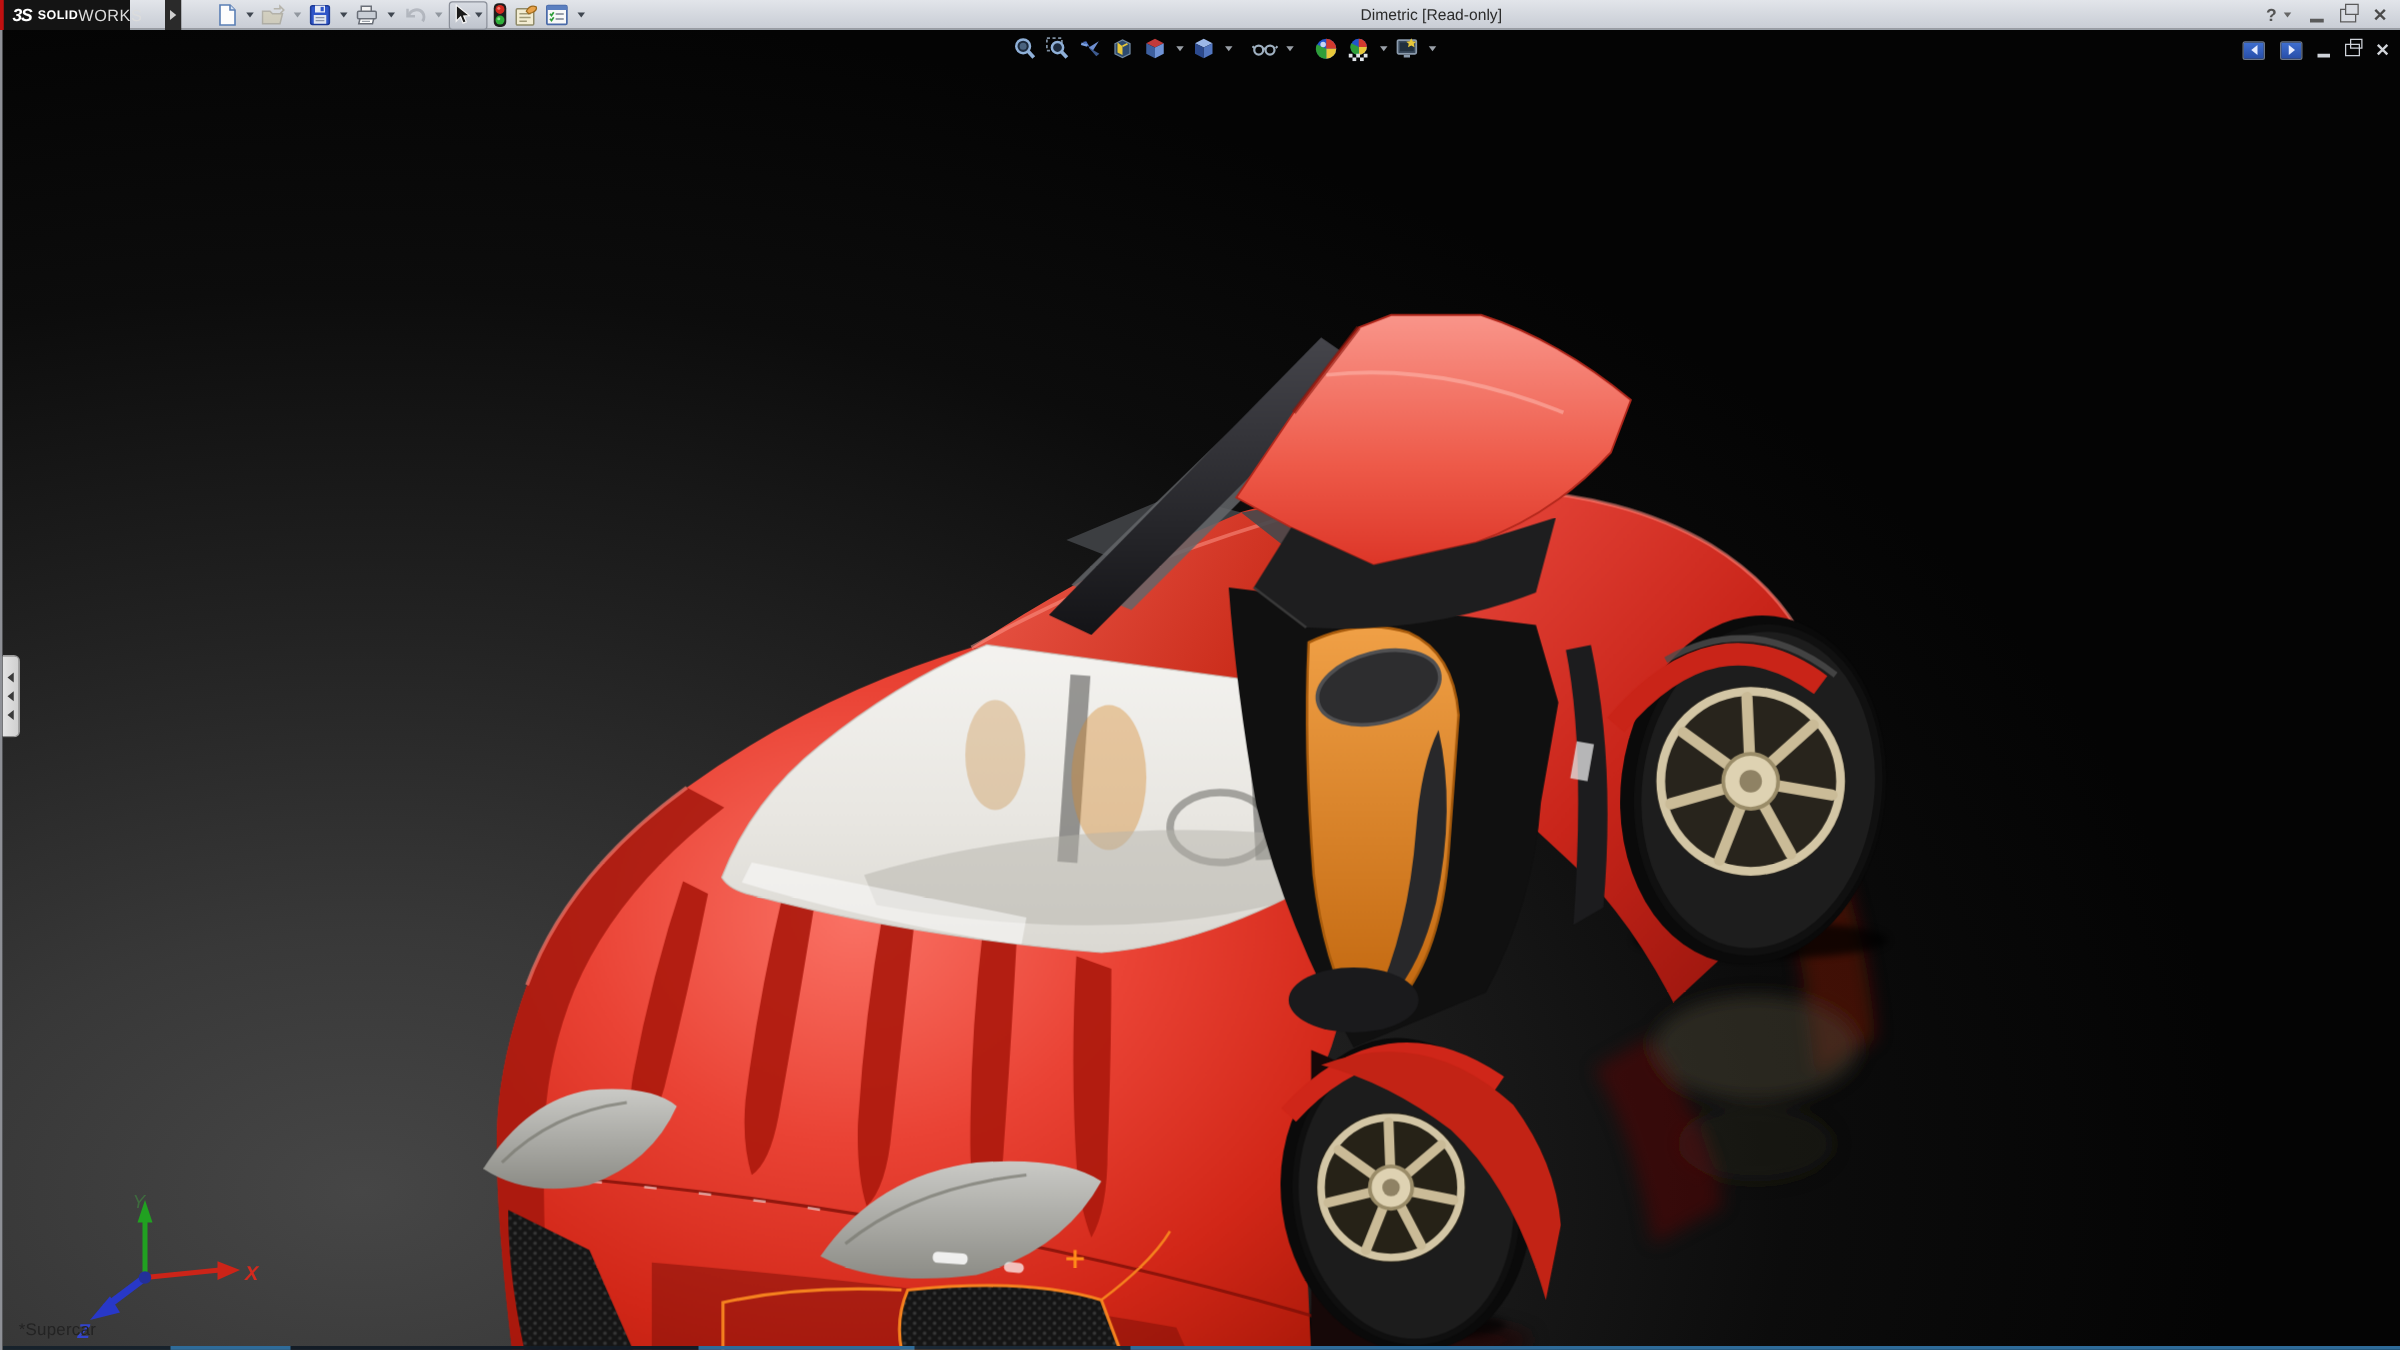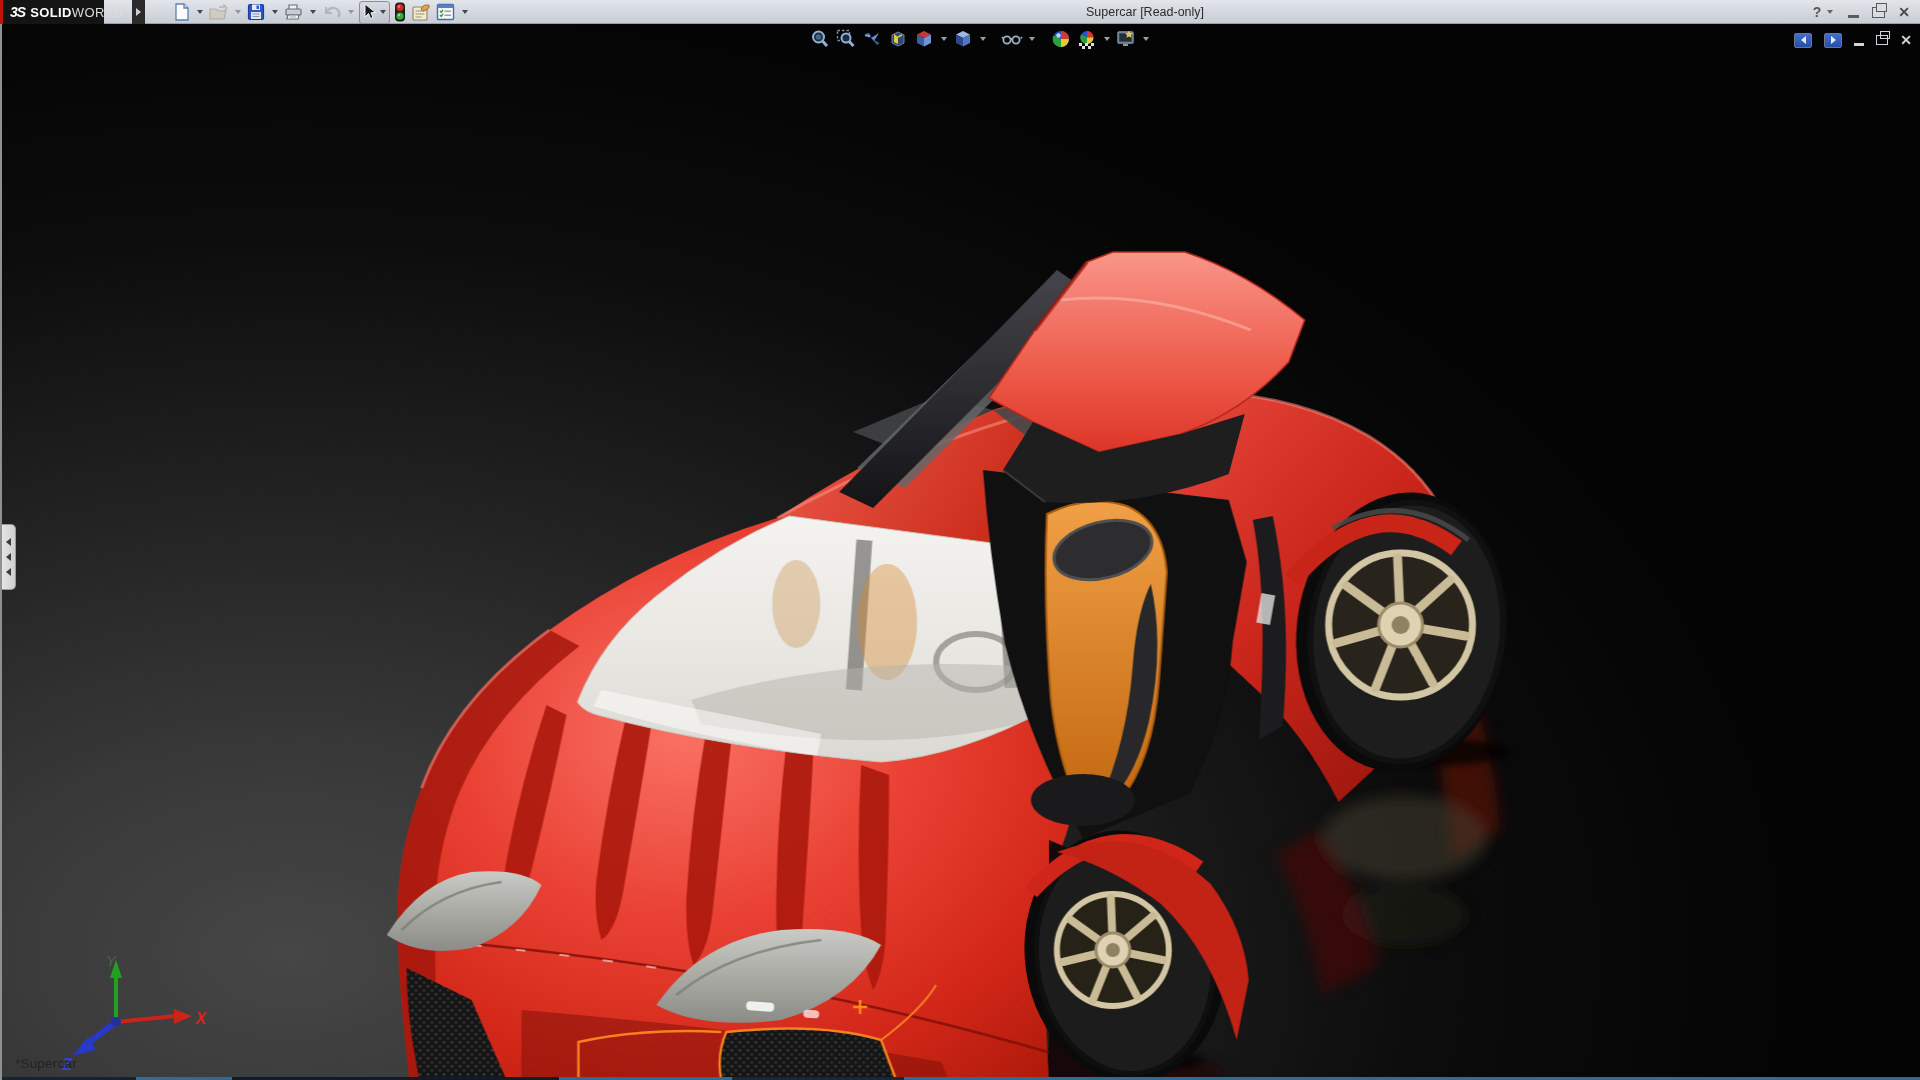--- a/index.html
+++ b/index.html
@@ -5,21 +5,21 @@
   html,body{margin:0;padding:0;background:#000;}
   body{width:1920px;height:1080px;overflow:hidden;font-family:"Liberation Sans",sans-serif;-webkit-font-smoothing:antialiased;}
   .app{position:relative;width:1920px;height:1080px;}
 
   
   .titlebar{position:absolute;left:0;top:0;width:1920px;height:24px;
     background:linear-gradient(#e2e5ea,#d2d6dd 60%,#c9cdd5);border-bottom:1px solid #9aa0a8;box-sizing:border-box;}
   .logo{position:absolute;left:0;top:0;width:104px;height:24px;background:#141414;display:flex;align-items:center;}
   .logo-red{position:absolute;left:0;top:0;width:3px;height:24px;background:#c01010;}
   .logo-mark{color:#fff;font-style:italic;font-weight:bold;font-size:14px;margin-left:10px;letter-spacing:-1px;}
-  .logo-bold{color:#fff;font-weight:bold;font-size:13px;margin-left:5px;letter-spacing:.4px;}
+  .logo-bold{color:#fff;font-weight:bold;font-size:10px;margin-left:5px;letter-spacing:.4px;}
   .logo-light{color:#dcdcdc;font-weight:normal;font-size:13px;letter-spacing:.4px;}
   .flyout{position:absolute;left:132px;top:0;width:13px;height:24px;background:#2a2a2a;display:flex;align-items:center;justify-content:center;cursor:pointer;}
   .flyout i{width:0;height:0;border-left:5px solid #cfcfcf;border-top:4px solid transparent;border-bottom:4px solid transparent;}
 
   .main-toolbar{position:absolute;left:172px;top:0;height:24px;display:flex;align-items:center;gap:3px;}
   .tb{height:22px;display:flex;align-items:center;padding:0 1px;border-radius:2px;cursor:pointer;}
   .tb svg{display:block;}
   .dd{width:11px;height:20px;display:flex;align-items:center;justify-content:center;cursor:pointer;}
   .dd::after{content:"";width:0;height:0;border-left:3.5px solid transparent;border-right:3.5px solid transparent;border-top:4px solid #3f4650;}
   .dis{opacity:.45;}
@@ -165,21 +165,21 @@
           <rect x="1.5" y="1.5" width="16" height="3.5" fill="#5a7fc0"></rect>
           <path d="M4,8 L5.2,9.4 L7,6.8" stroke="#2f9e3a" stroke-width="1.4" fill="none"></path>
           <line x1="8.5" y1="8.2" x2="15" y2="8.2" stroke="#7a8290" stroke-width="1.1"></line>
           <path d="M4,12 L5.2,13.4 L7,10.8" stroke="#2f9e3a" stroke-width="1.4" fill="none"></path>
           <line x1="8.5" y1="12.2" x2="15" y2="12.2" stroke="#7a8290" stroke-width="1.1"></line>
         </svg>
       </div>
       <div class="dd"></div>
     </div>
 
-    <div class="title-text">Supercar [Read-only]</div>
+    <div class="title-text">Dimetric [Read-only]</div>
 
     <div class="win-controls">
       <div class="help">
         <span>?</span>
         <div class="dd"></div>
       </div>
       <div class="wc-min"></div>
       <div class="wc-restore"></div>
       <div class="wc-close">✕</div>
     </div>

